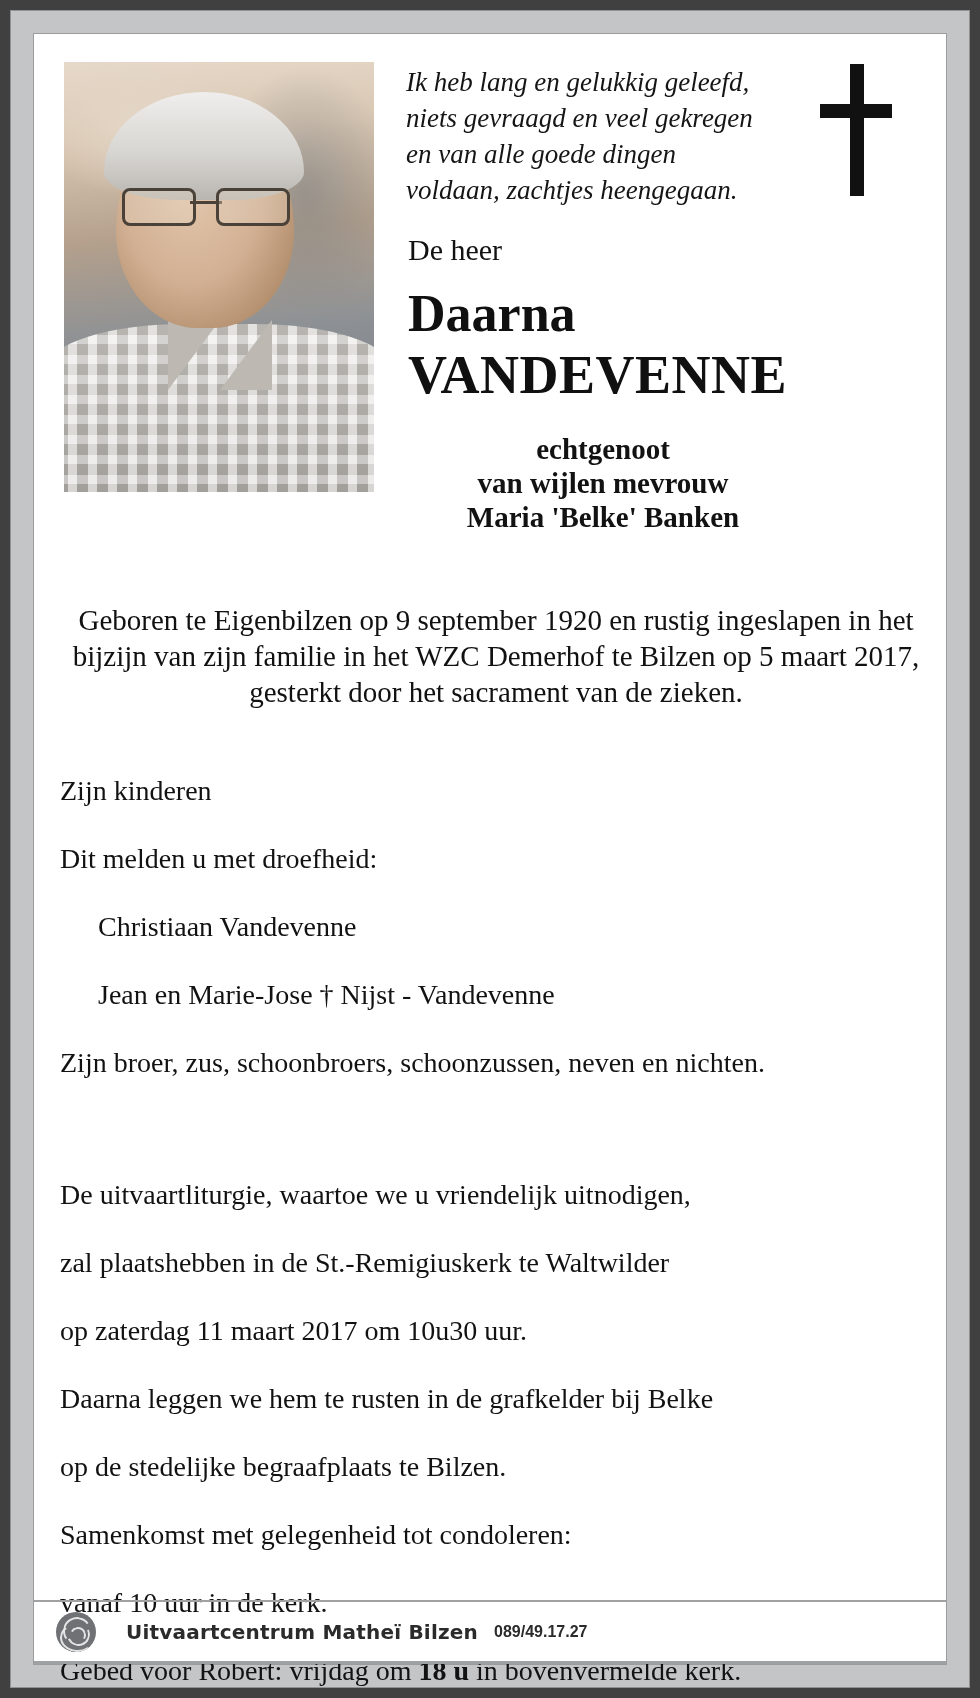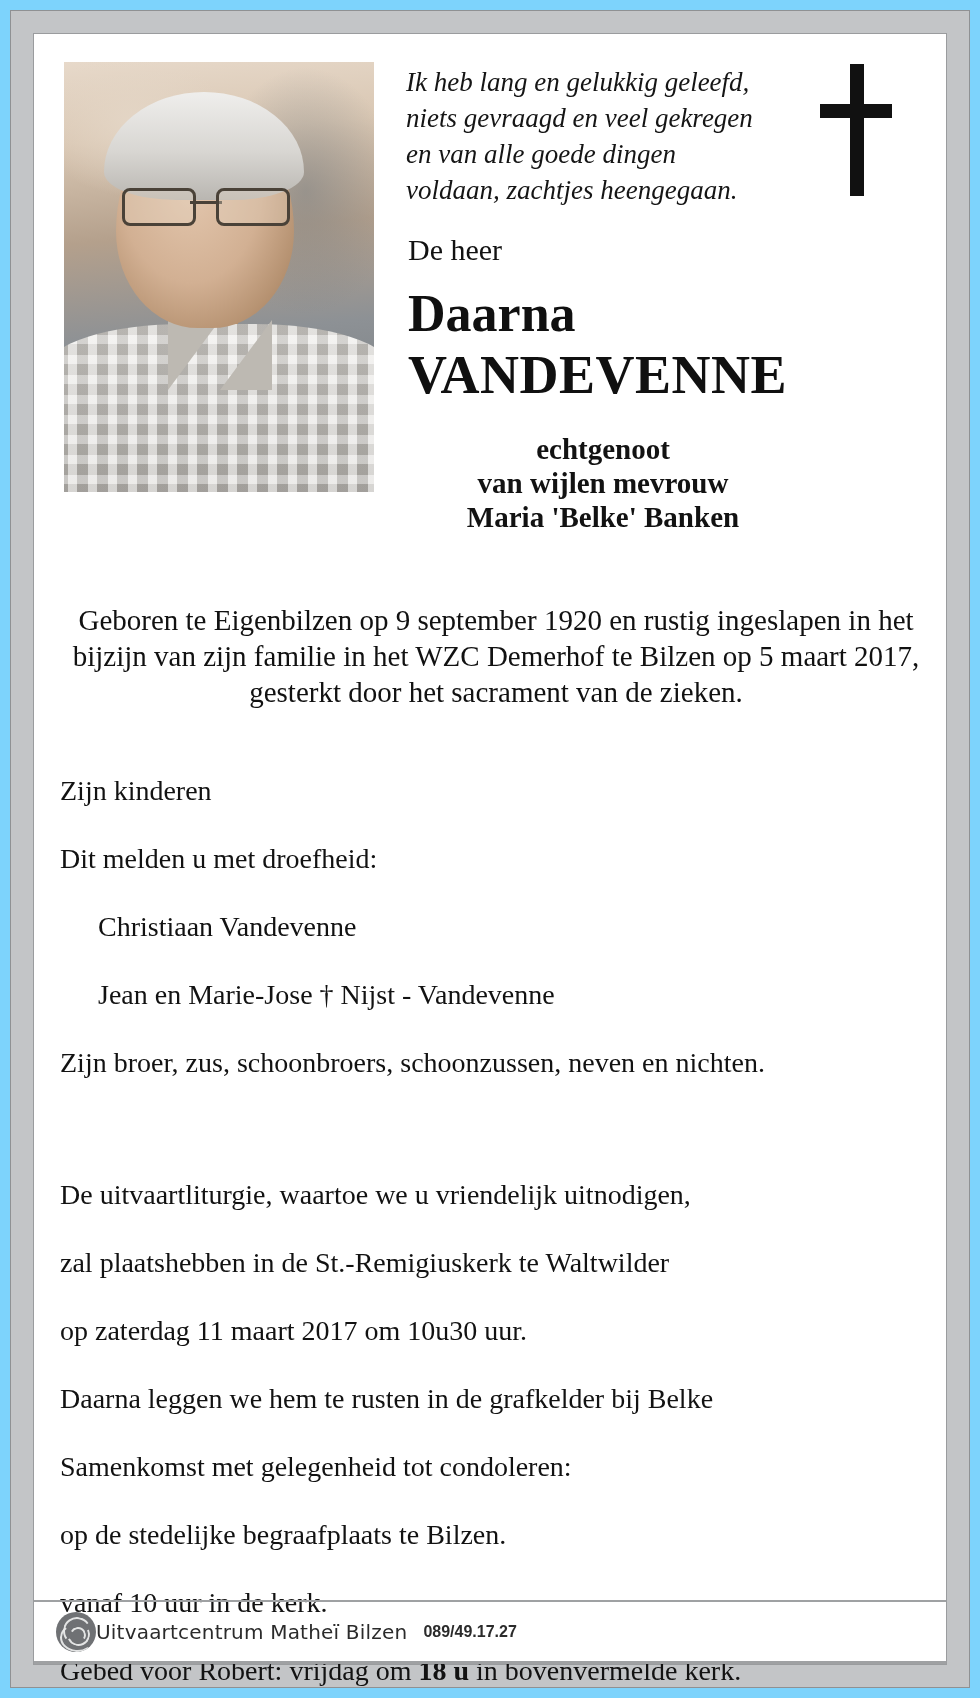--- a/index.html
+++ b/index.html
@@ -6,21 +6,21 @@
     margin: 0;
     padding: 0;
     background: #ffffff;
   }
 
   .page {
     position: relative;
     width: 980px;
     height: 1698px;
     box-sizing: border-box;
-    background: #7dd3fc;
+    background: #404040;
     font-family: "Liberation Serif", "DejaVu Serif", serif;
     overflow: hidden;
   }
 
   
   .frame-outer {
     position: absolute;
     left: 10px;
     top: 10px;
     right: 10px;
@@ -317,23 +317,23 @@
     opacity: 0.95;
   }
   .logo .p1 { left: 7px;  top: 5px;  width: 24px; height: 24px; border-color:#e9eaea transparent transparent #e9eaea; transform: rotate(10deg);}
   .logo .p2 { left: 11px; top: 11px; width: 19px; height: 19px; border-color: transparent #e9eaea #e9eaea transparent; transform: rotate(20deg);}
   .logo .p3 { left: 14px; top: 15px; width: 12px; height: 12px; border-color:#e9eaea #e9eaea transparent transparent; transform: rotate(-15deg);}
   .logo .p4 { left: 4px;  top: 12px; width: 30px; height: 24px; border-color: transparent transparent #e9eaea #e9eaea; transform: rotate(5deg);}
 
   .footer-text {
     font-family: "DejaVu Sans", "Liberation Sans", sans-serif;
     font-size: 20px;
-    font-weight: normal;
+    font-weight: bold;
     color: #2b2b2b;
-    padding-left: 0;
+    padding-left: 30px;
     letter-spacing: 0.2px;
   }
   .footer-phone {
     font-family: Liberation Sans, sans-serif;
     font-size: 16px;
     font-weight: bold;
     color: #2b2b2b;
     padding-left: 16px;
   }
 </style>
@@ -396,22 +396,22 @@
             <span class="indent">Christiaan Vandevenne</span>
             <span class="indent">Jean en Marie-Jose † Nijst - Vandevenne</span>
             <div>Zijn broer, zus, schoonbroers, schoonzussen, neven en nichten.</div>
           </div>
 
           <div class="block gap-top">
             <div>De uitvaartliturgie, waartoe we u vriendelijk uitnodigen,</div>
             <div>zal plaatshebben in de St.-Remigiuskerk te Waltwilder</div>
             <div>op zaterdag 11 maart 2017 om 10u30 uur.</div>
             <div>Daarna leggen we hem te rusten in de grafkelder bij Belke</div>
+            <div>op de stedelijke begraafplaats te Bilzen.</div>
             <div>Samenkomst met gelegenheid tot condoleren:</div>
-            <div>op de stedelijke begraafplaats te Bilzen.</div>
             <div>vanaf 10 uur in de kerk.</div>
             <div><span>Gebed voor Robert: vrijdag om </span><span class="bold">18 u</span><span> in bovenvermelde kerk.</span></div>
             
           </div>
 
         </div>
 
         <div class="footer-rule"></div>
         <div class="footer-rule2"></div>
         <div class="footer">

